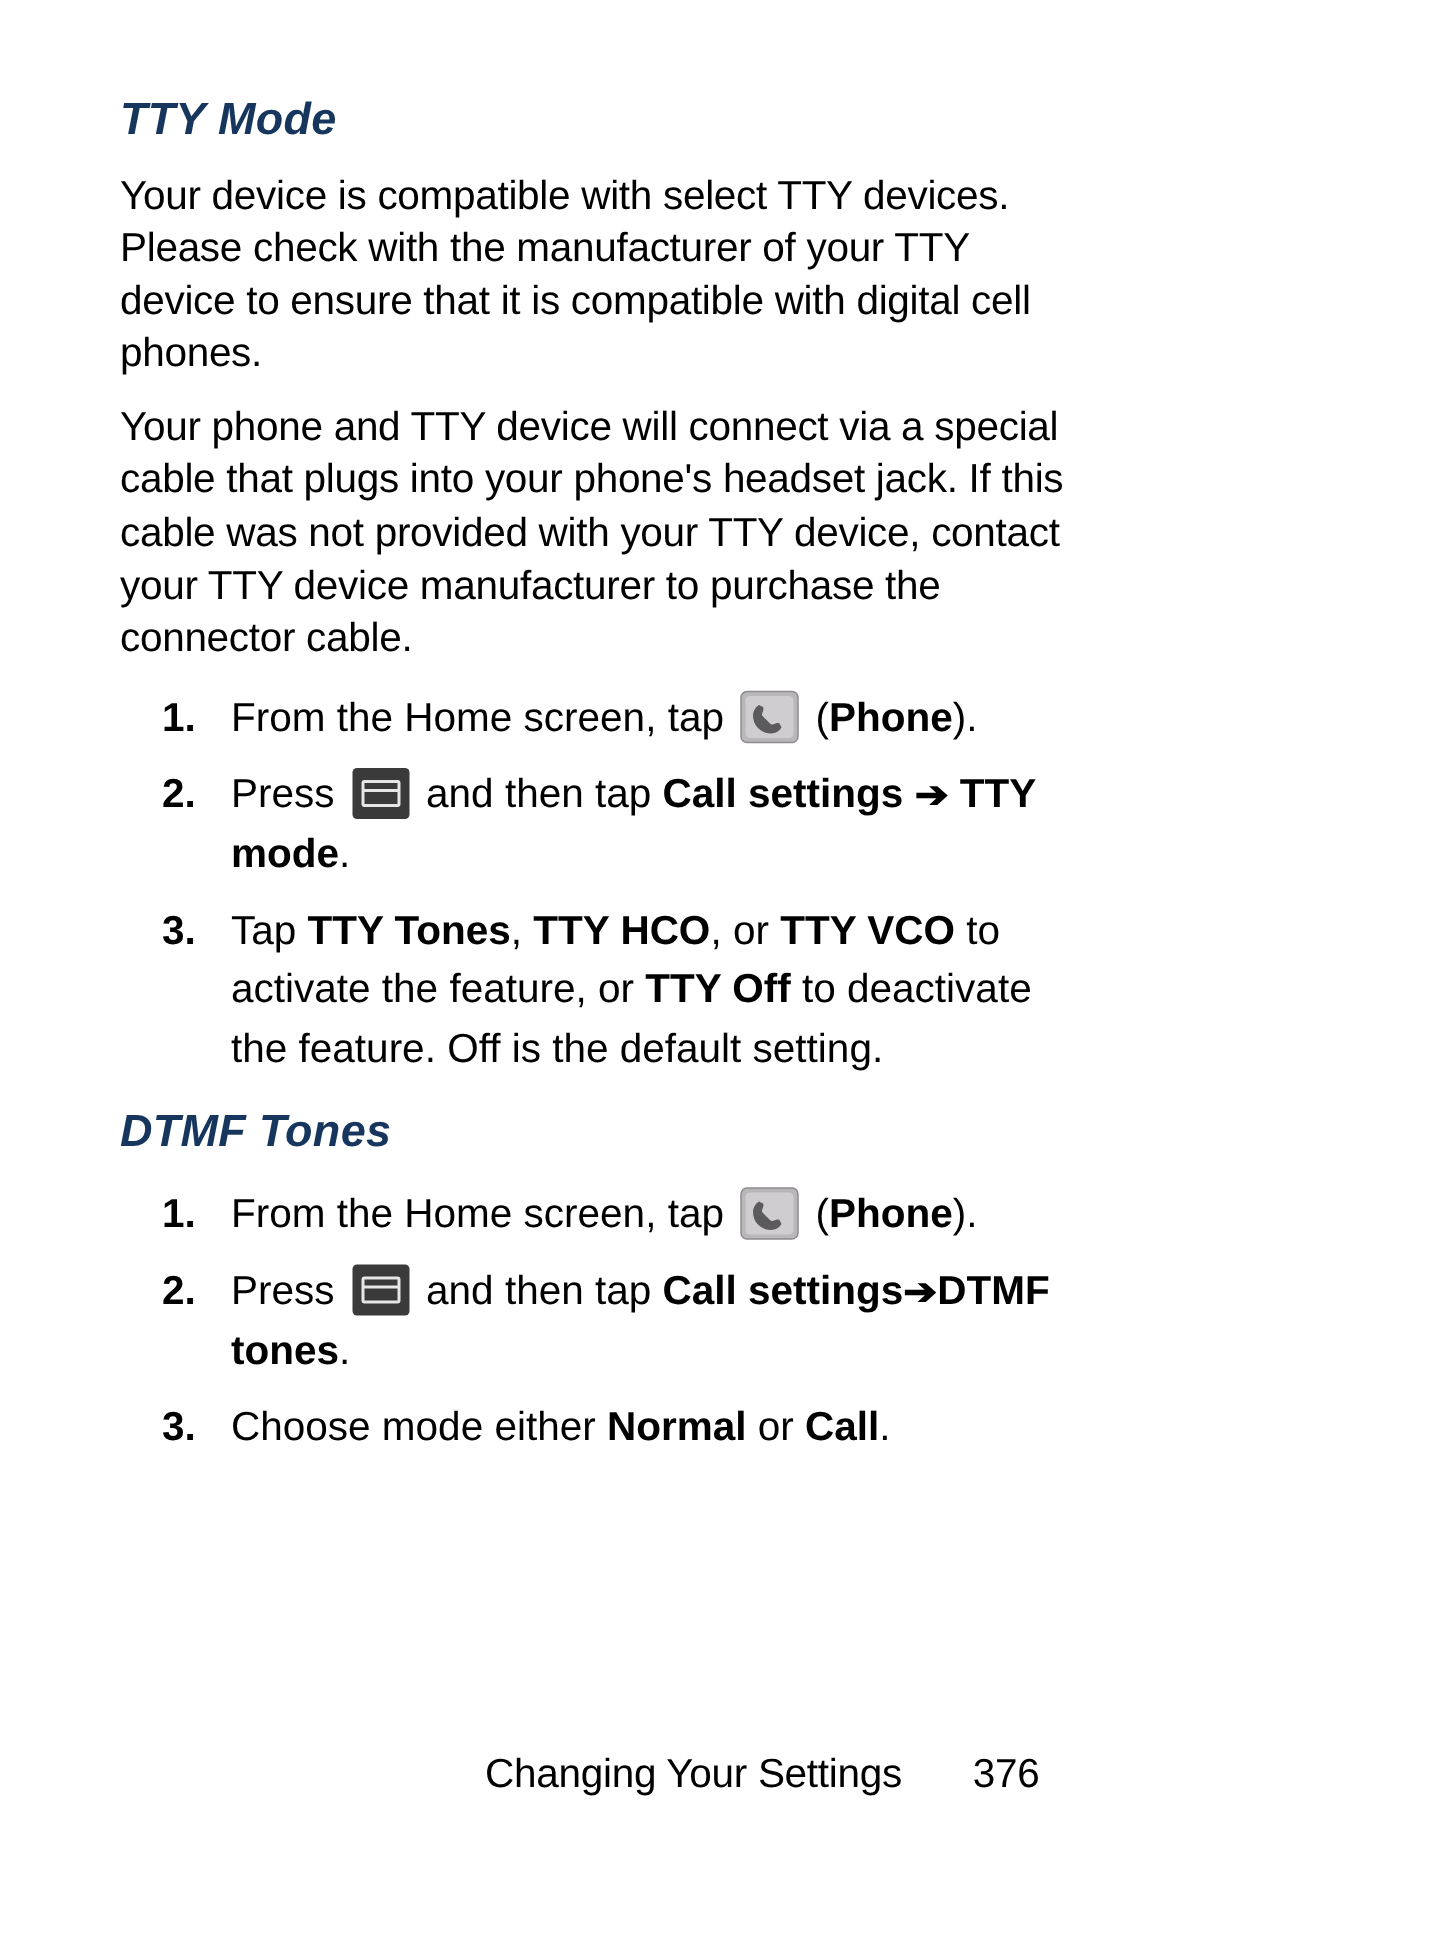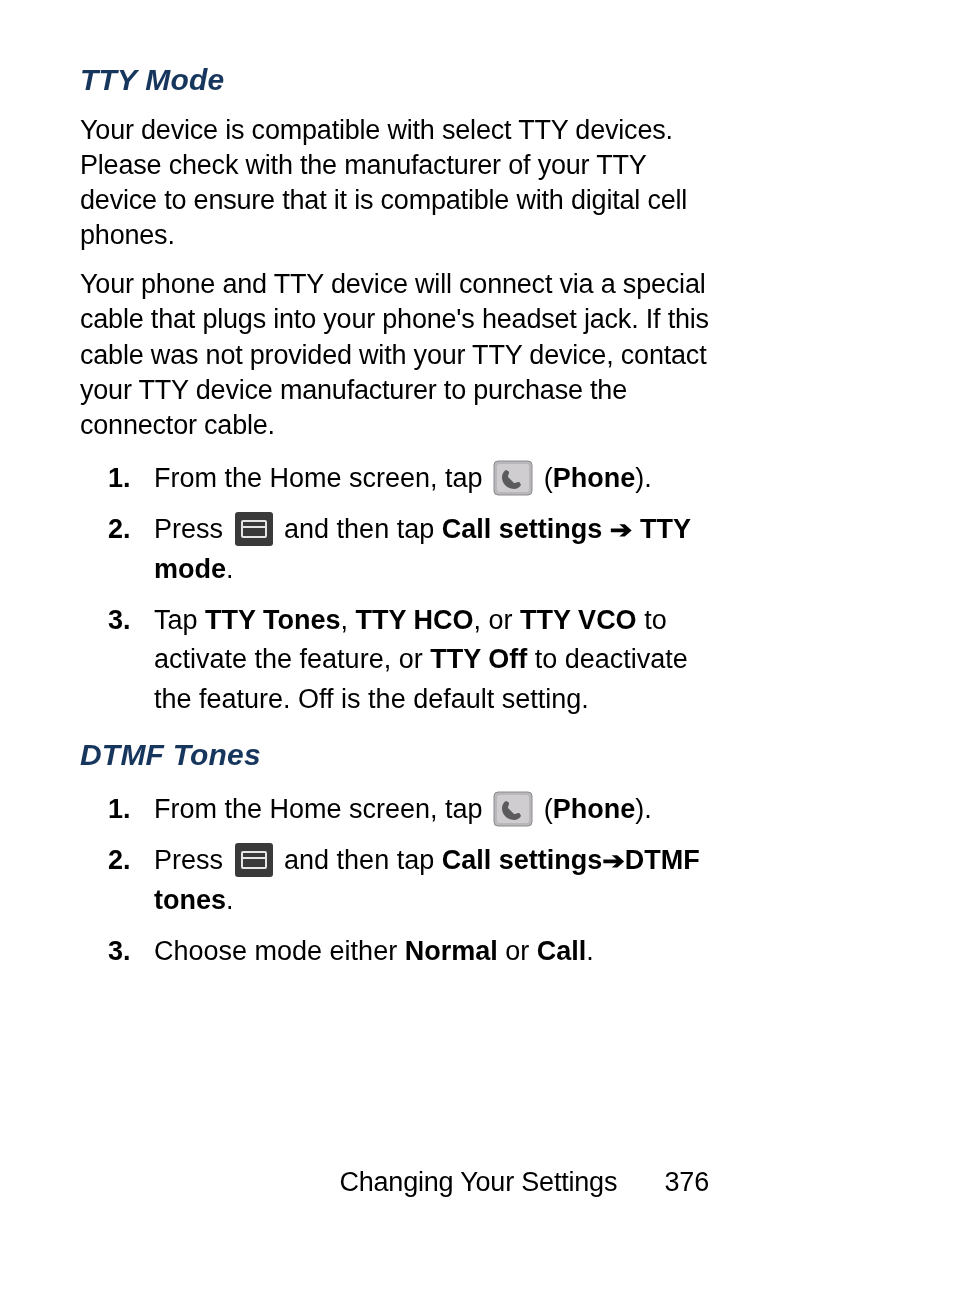--- a/index.html
+++ b/index.html
@@ -65,21 +65,21 @@
     display: inline-block;
     width: 40px;
     height: 36px;
     vertical-align: -9px;
     margin: 0 3px;
   }
   .icon svg { width: 100%; height: 100%; display: block; }
   .footer {
     position: absolute;
     bottom: 95px;
-    right: 86px;
+    right: 102px;
     font-size: 27px;
     letter-spacing: -0.2px;
   }
   .footer .section { margin-right: 40px; }
 </style>
 </head>
 <body>
 
 <div class="page">
 

